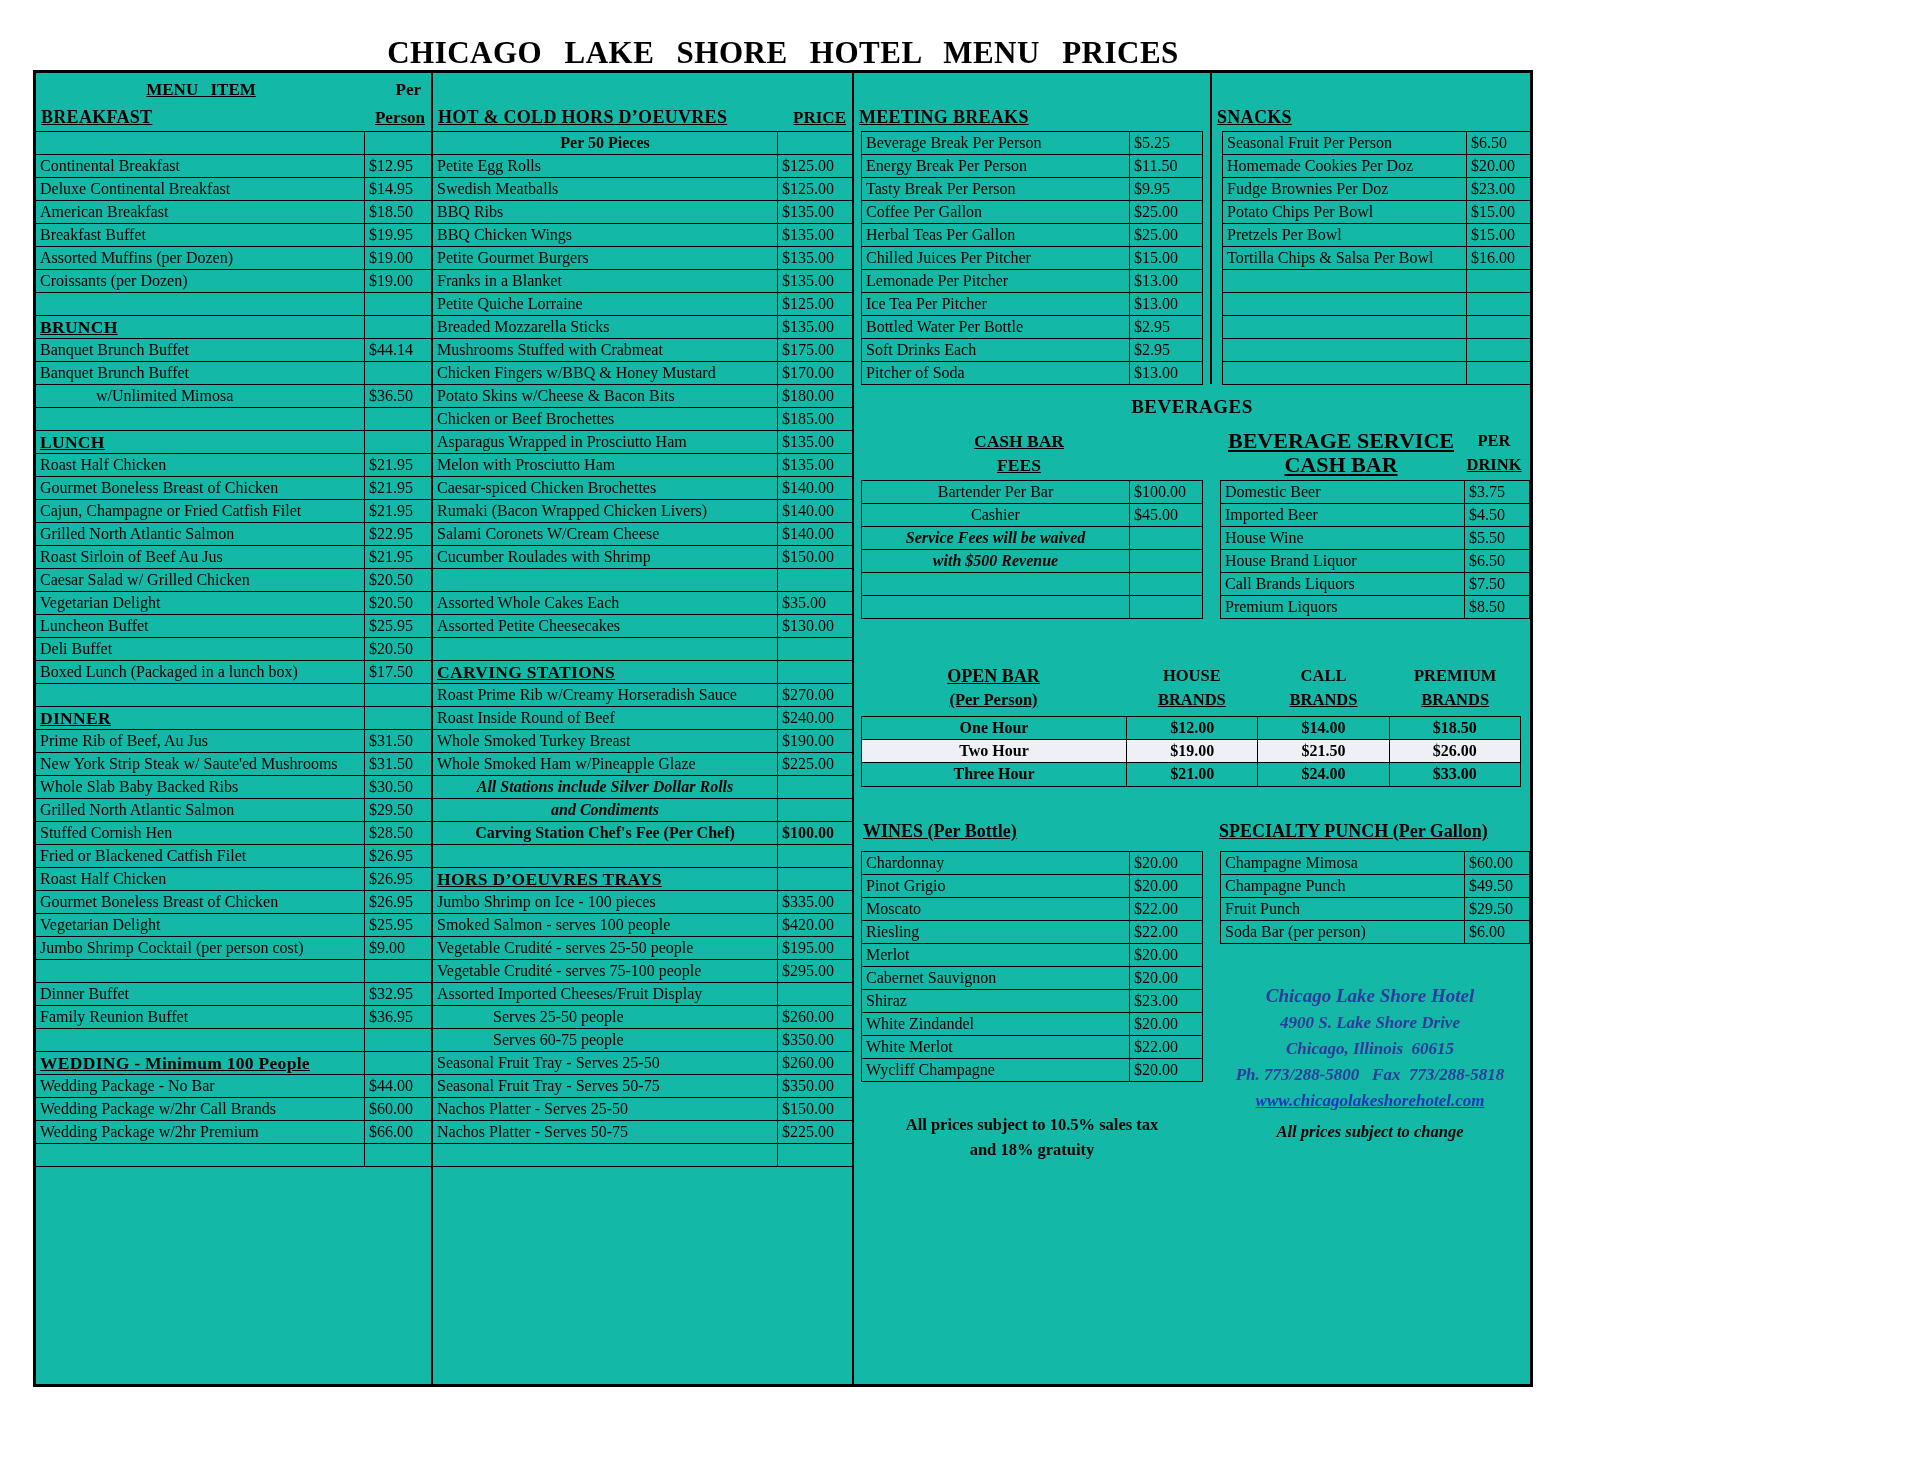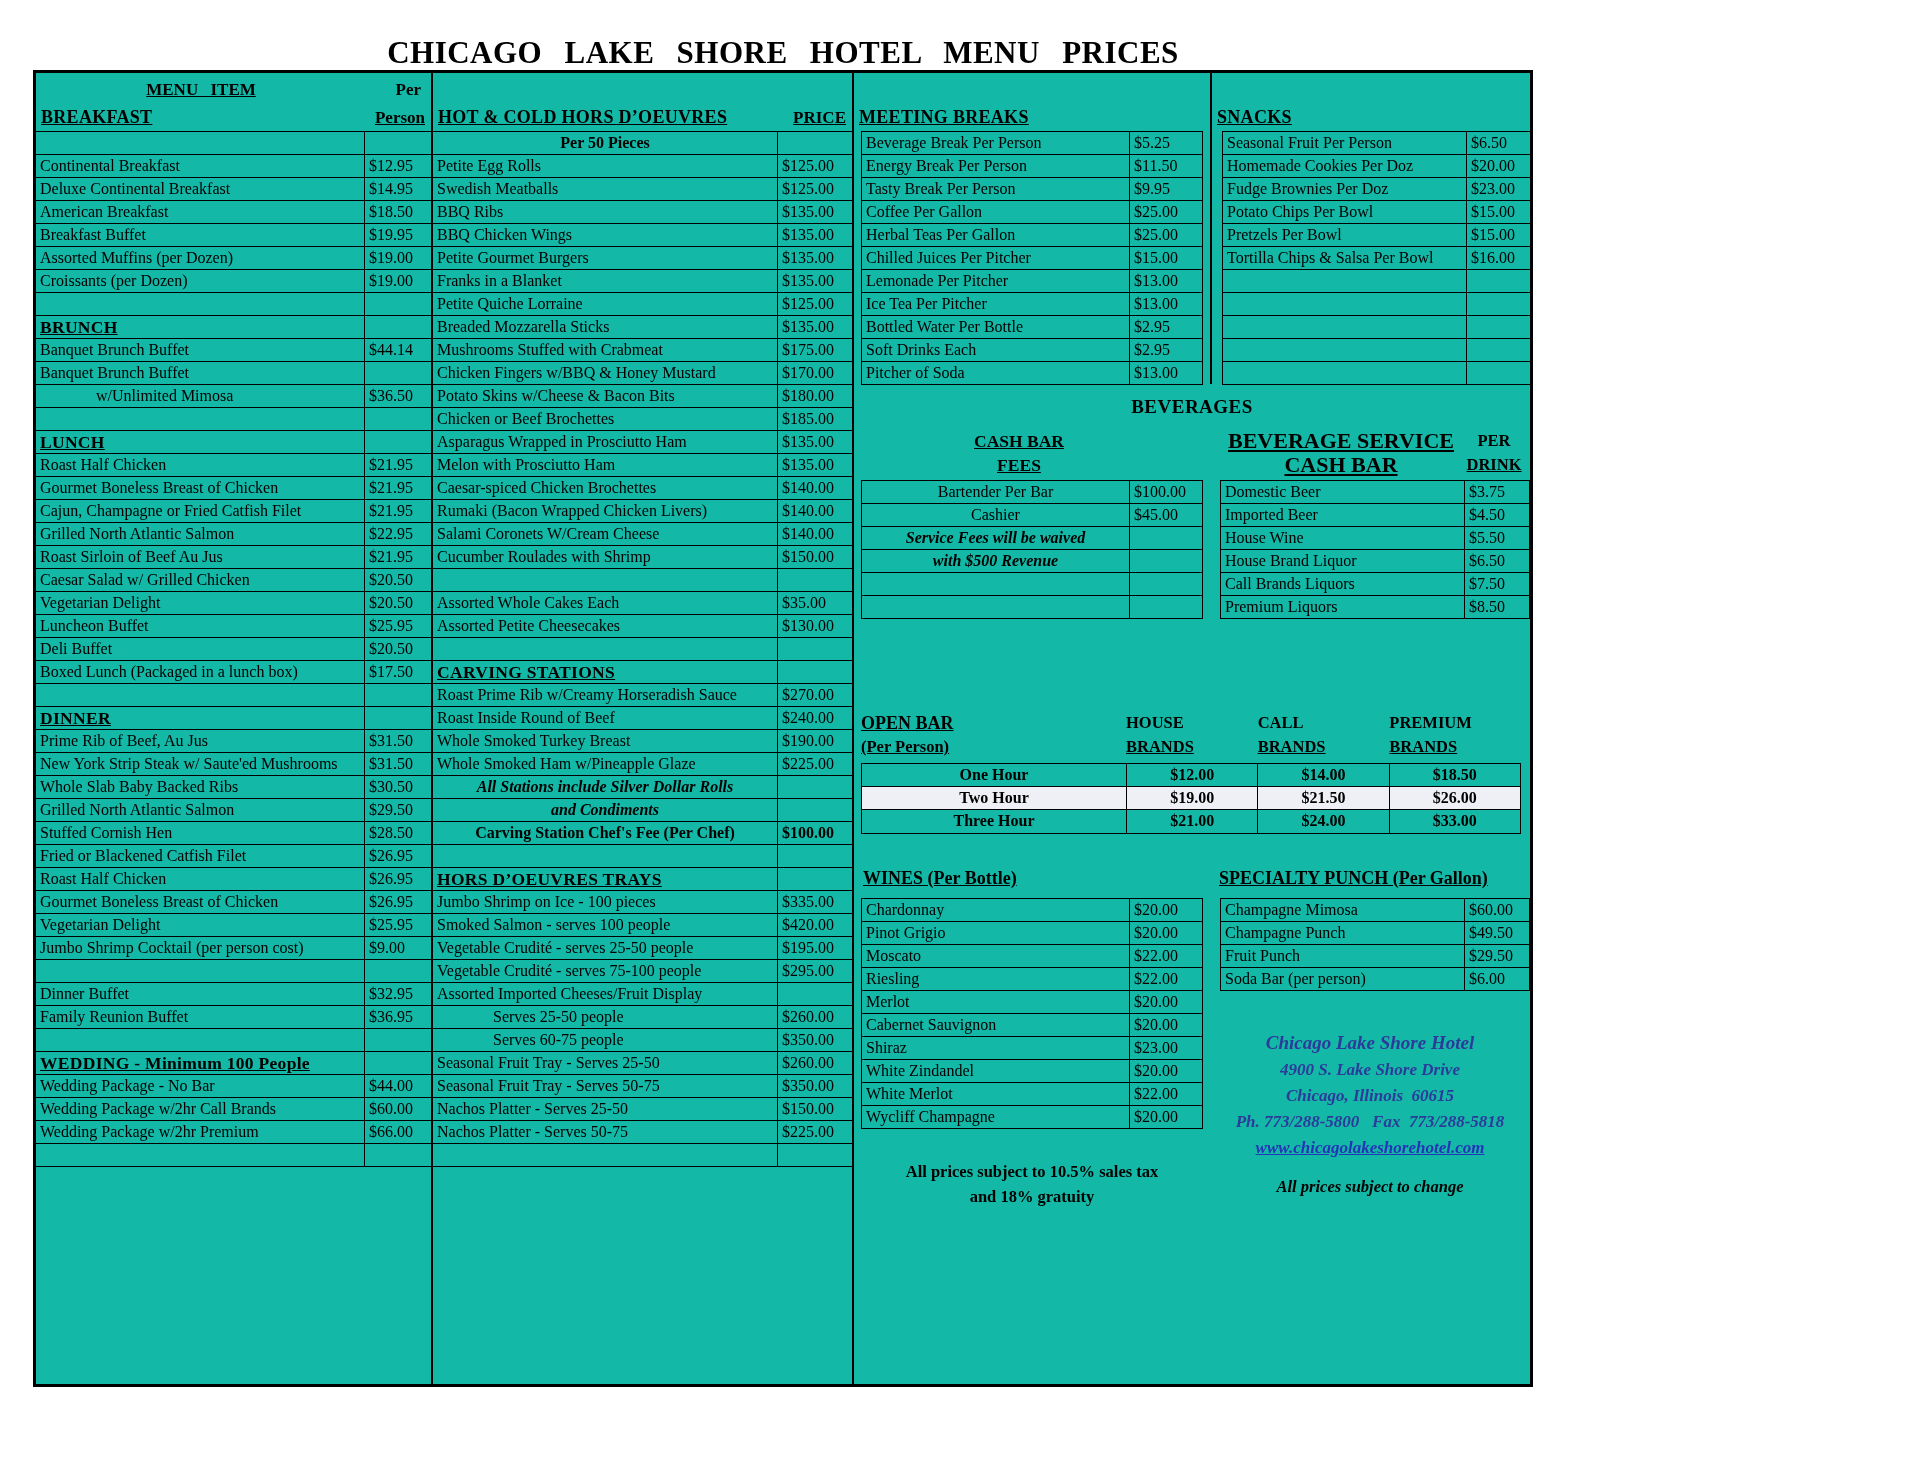--- a/index.html
+++ b/index.html
@@ -62,21 +62,21 @@
   .cb-left { width: 356px; flex: none; }
   .cb-right { flex: 1; }
   .cb-titlebar { height: 54px; position: relative; padding-top: 3px; }
   .cb-title { width: 290px; margin-left: 20px; text-align: center; font-weight: bold; font-size: 17.5px; }
   .cb-title2 { width: 250px; margin-left: 6px; text-align: center; font-weight: bold; font-size: 22px; }
   .cb-line { text-decoration: underline; line-height: 24px; }
   .perdrink { position: absolute; top: 3px; right: 2px; width: 68px; text-align: center;
               font-weight: bold; font-size: 16.5px; line-height: 24px; }
 
   .openbar { margin: 46px 9px 0 7px; flex: none; }
-  .ob-head { display: flex; height: 52px; font-weight: bold; margin-top: 47px; }
+  .ob-head { display: flex; height: 52px; text-align: center; font-weight: bold; }
   .ob-c0 { width: 265px; flex: none; }
   .ob-c { flex: 1; }
   .ob-h { line-height: 24px; font-size: 16.5px; }
   .ob-h0 { font-size: 18px; }
   .u { text-decoration: underline; }
   .ob-body { border: 1px solid #000; }
   .ob-row { display: flex; height: 23px; line-height: 22px; border-bottom: 1px solid #000; }
   .ob-body .ob-row:last-child { border-bottom: 0; }
   .ob-body .ob-row:nth-child(even) { background: #eef0f5; }
   .obc { border-right: 1px solid #000; font-weight: bold; text-align: center; font-size: 16px;
@@ -89,21 +89,21 @@
   .wp-right { flex: 1; }
   .sec-head { font-weight: bold; font-size: 18px; text-decoration: underline;
               margin: 0 0 6px 9px; height: 24px; white-space: nowrap; }
   .tax-note { margin-top: 30px; text-align: center; font-weight: bold; font-size: 16.5px; line-height: 25px; }
   .hotel-info { margin-top: 38px; text-align: center; font-weight: bold; font-style: italic;
                 color: var(--info-blue, #2b3a9b); }
   .hi-name { font-size: 19px; line-height: 28px; }
   .hi-line { font-size: 17px; line-height: 26px; }
   .hi-link { font-size: 17px; line-height: 26px; text-decoration: underline;
              color: var(--link-blue, #2433b8); cursor: pointer; display: inline-block; }
-  .change-note { margin-top: 16px; text-align: center; font-weight: bold; font-style: italic; font-size: 16.5px; }
+  .change-note { margin-top: 8px; text-align: center; font-weight: bold; font-style: italic; font-size: 16.5px; }
 </style>
 </head>
 <body>
 
 <div class="page">
   <div class="title">CHICAGO LAKE SHORE HOTEL MENU PRICES</div>
 
   <div class="sheet">
 
     <div class="col col1">

